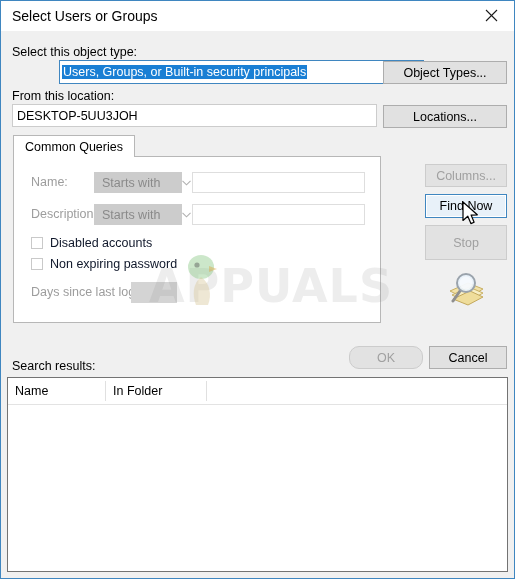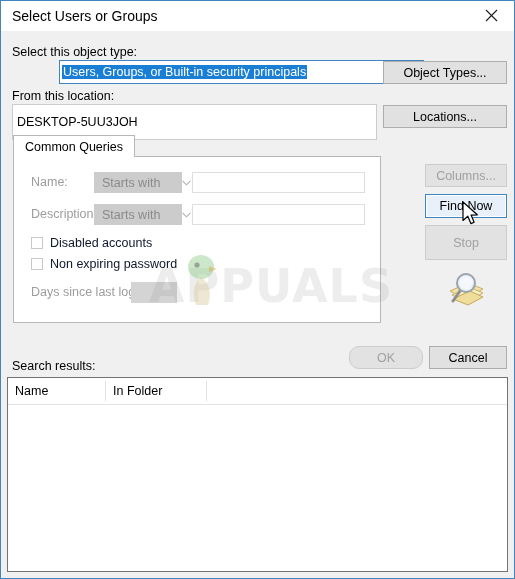--- a/index.html
+++ b/index.html
@@ -304,21 +304,21 @@
   <div class="label" style="left:11px; top:44px;">Select this object type:</div>
 
   <div class="textbox focused" style="left:11px; top:59px; width:365px; height:24px;margin-left:47px;">
     <span class="sel">Users, Groups, or Built-in security principals</span>
   </div>
 
   <div class="btn" style="left:382px; top:60px; width:124px; height:23px;">Object Types...</div>
 
   <div class="label" style="left:11px; top:88px;">From this location:</div>
 
-  <div class="textbox" style="left:11px; top:103px; width:365px; height:36px;">
+  <div class="textbox" style="left:11px; top:103px; width:365px; height:23px;">
     <span class="plain">DESKTOP-5UU3JOH</span>
   </div>
 
   <div class="btn" style="left:382px; top:104px; width:124px; height:23px;">Locations...</div>
 
   <div id="tab-panel">
 
     <div class="label dim" style="left:17px; top:18px;">Name:</div>
     <div class="combo" style="left:80px; top:15px; width:88px;">
       <span class="combo-text">Starts with</span>

